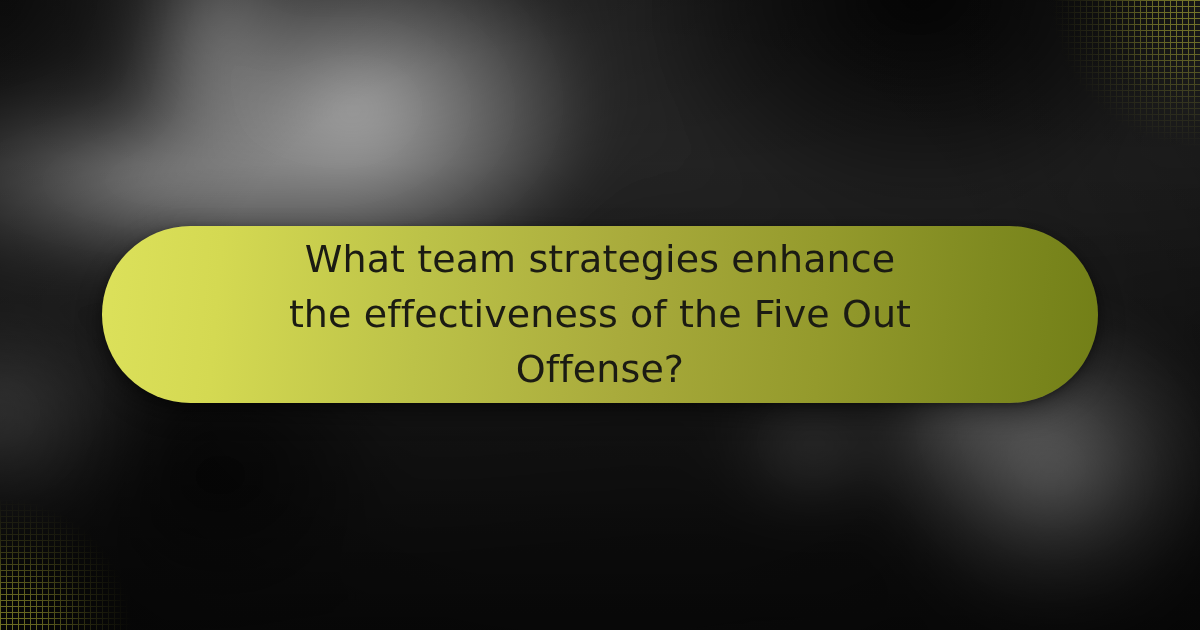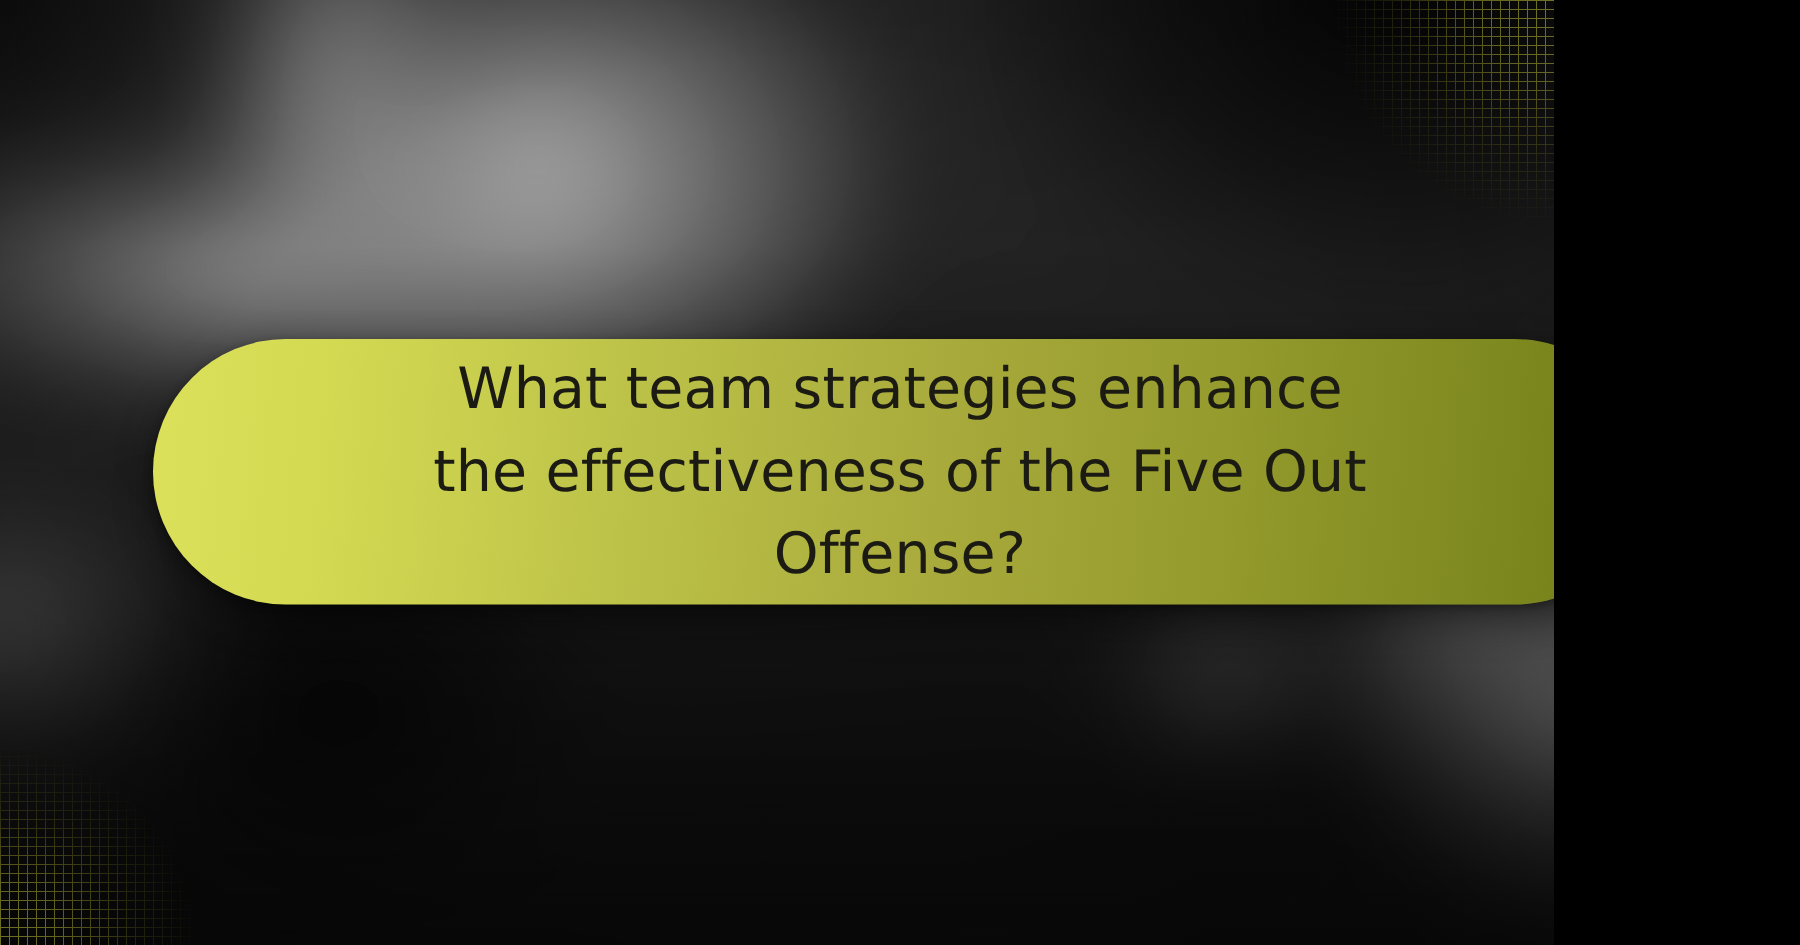--- a/index.html
+++ b/index.html
@@ -7,21 +7,21 @@
     margin: 0;
     padding: 0;
     background: #000;
   }
   body {
     font-family: "DejaVu Sans", sans-serif;
   }
 
   .stage {
     position: relative;
-    width: 1036px;
+    width: 1200px;
     height: 630px;
     overflow: hidden;
     background: #262626;
   }
 
   
   .photo-bg {
     position: absolute;
     inset: -60px;
     background-color: #2b2b2b;

